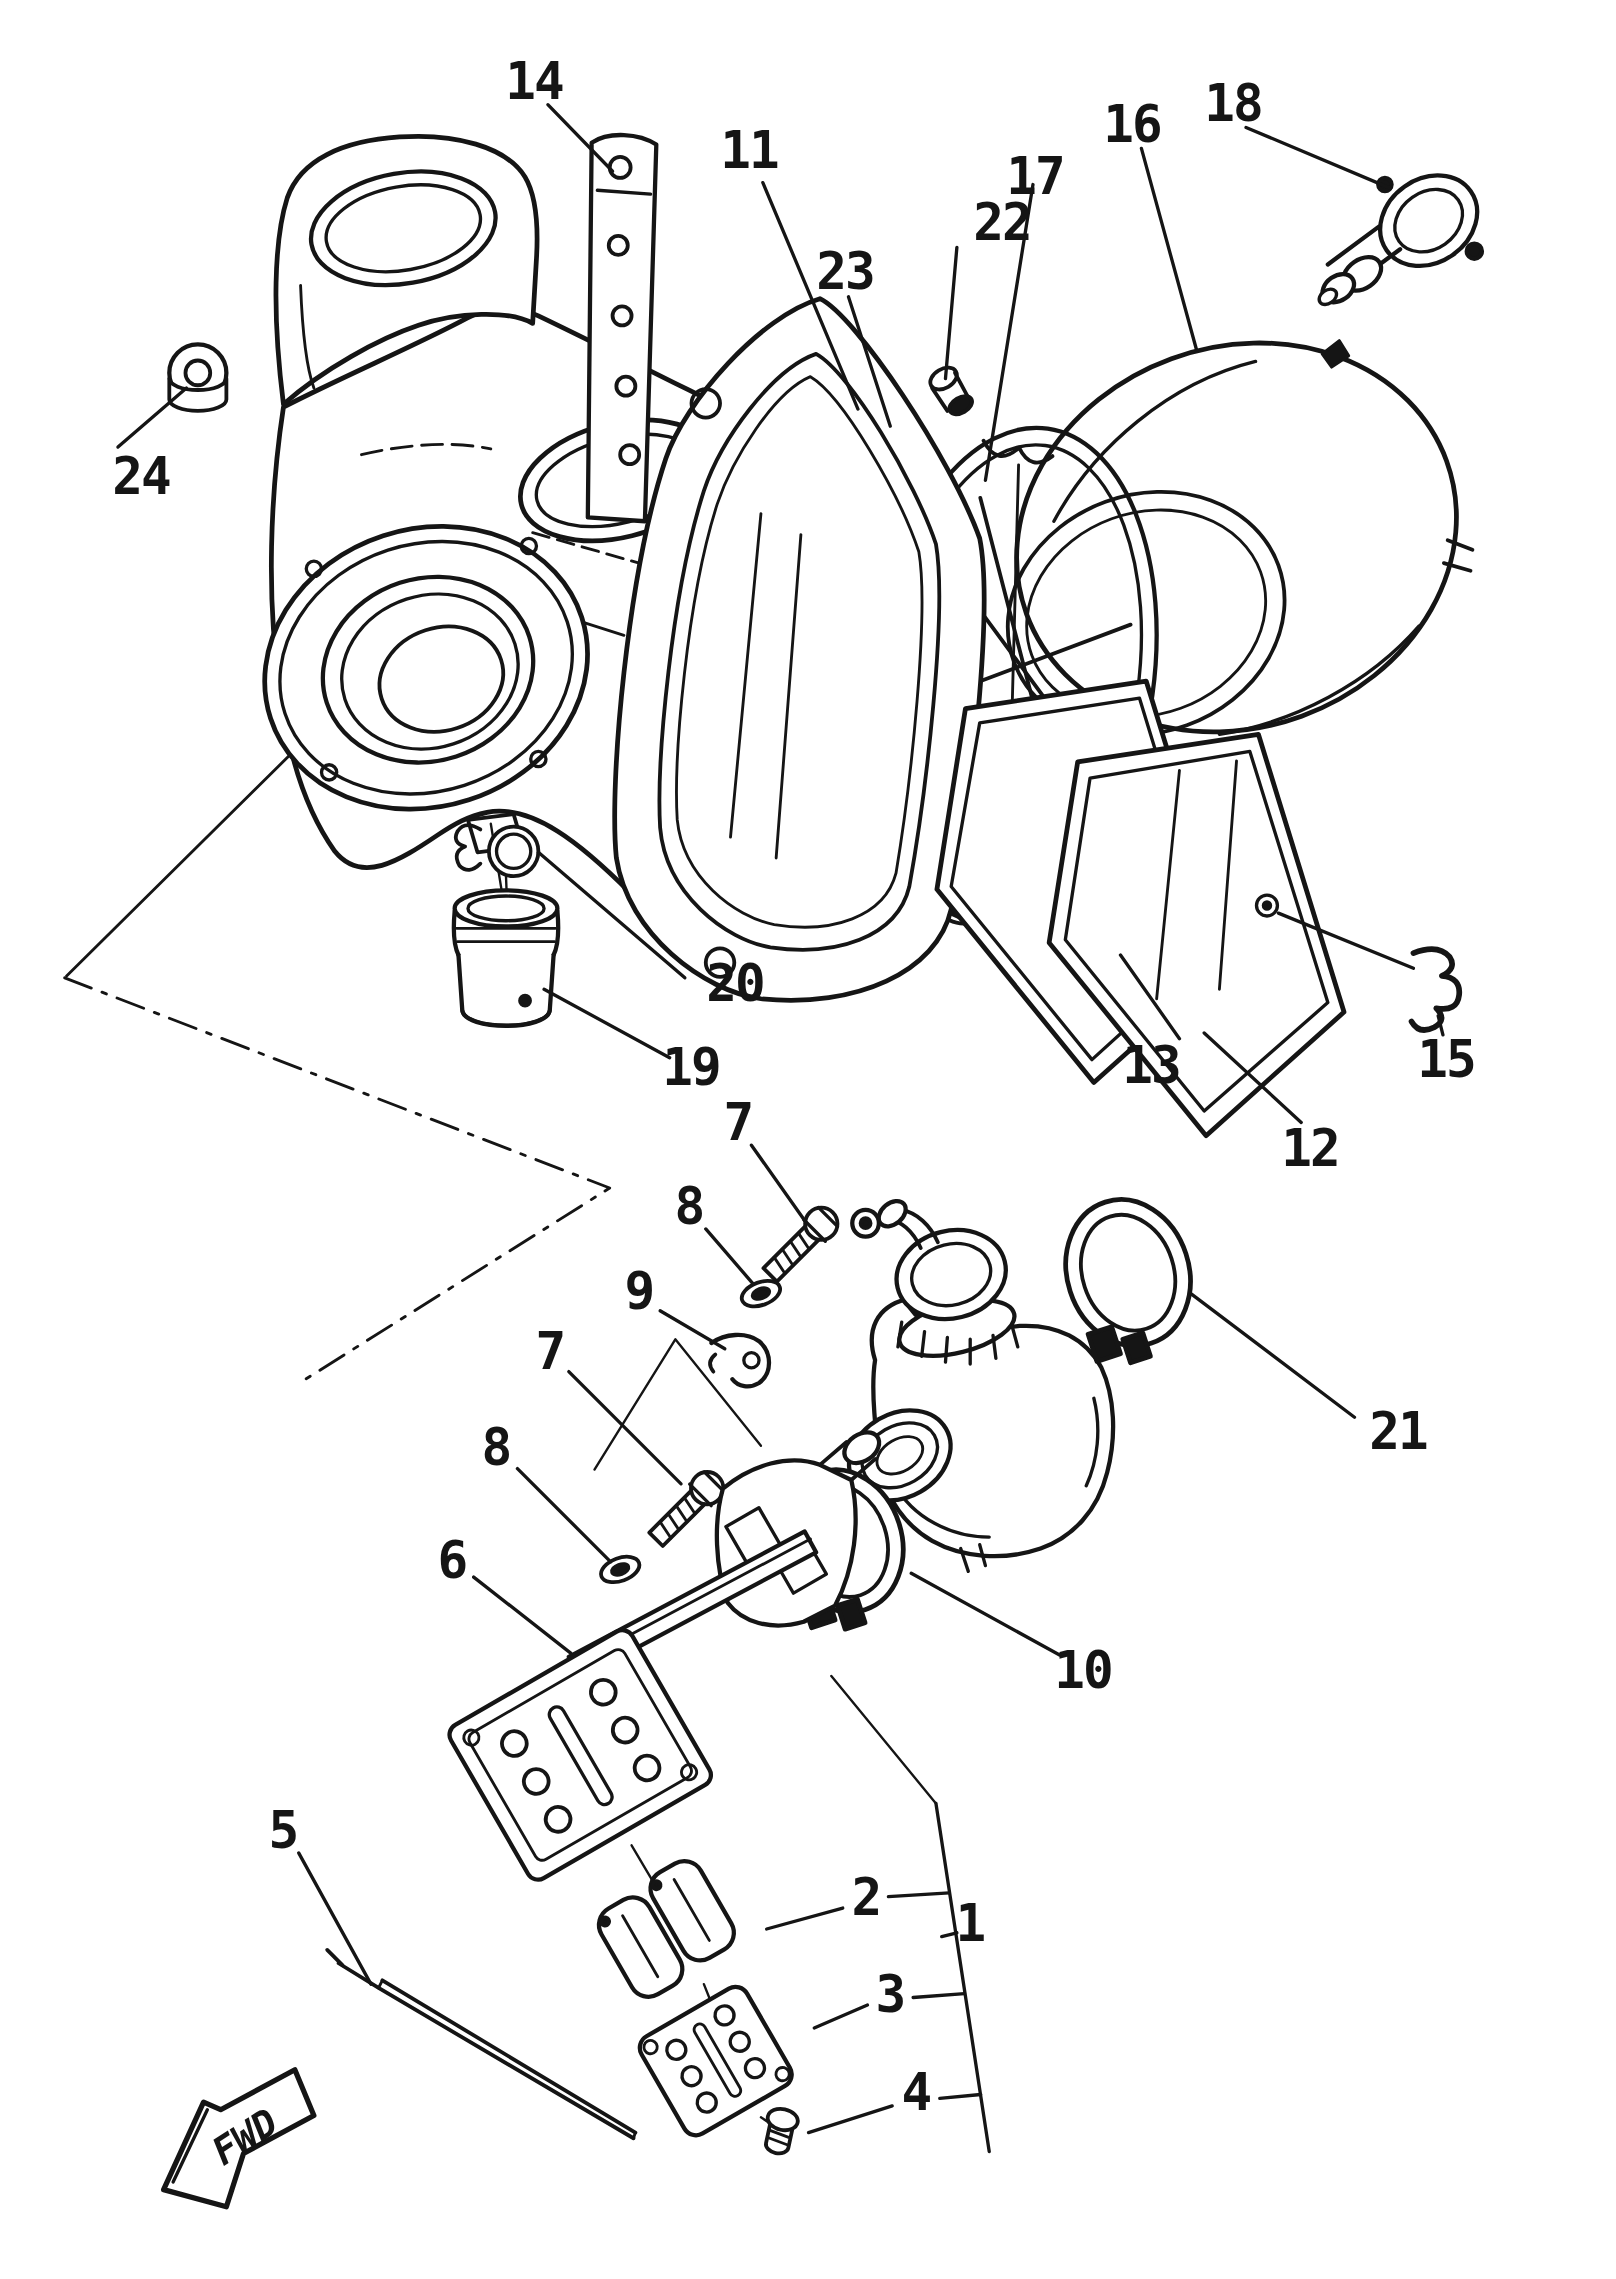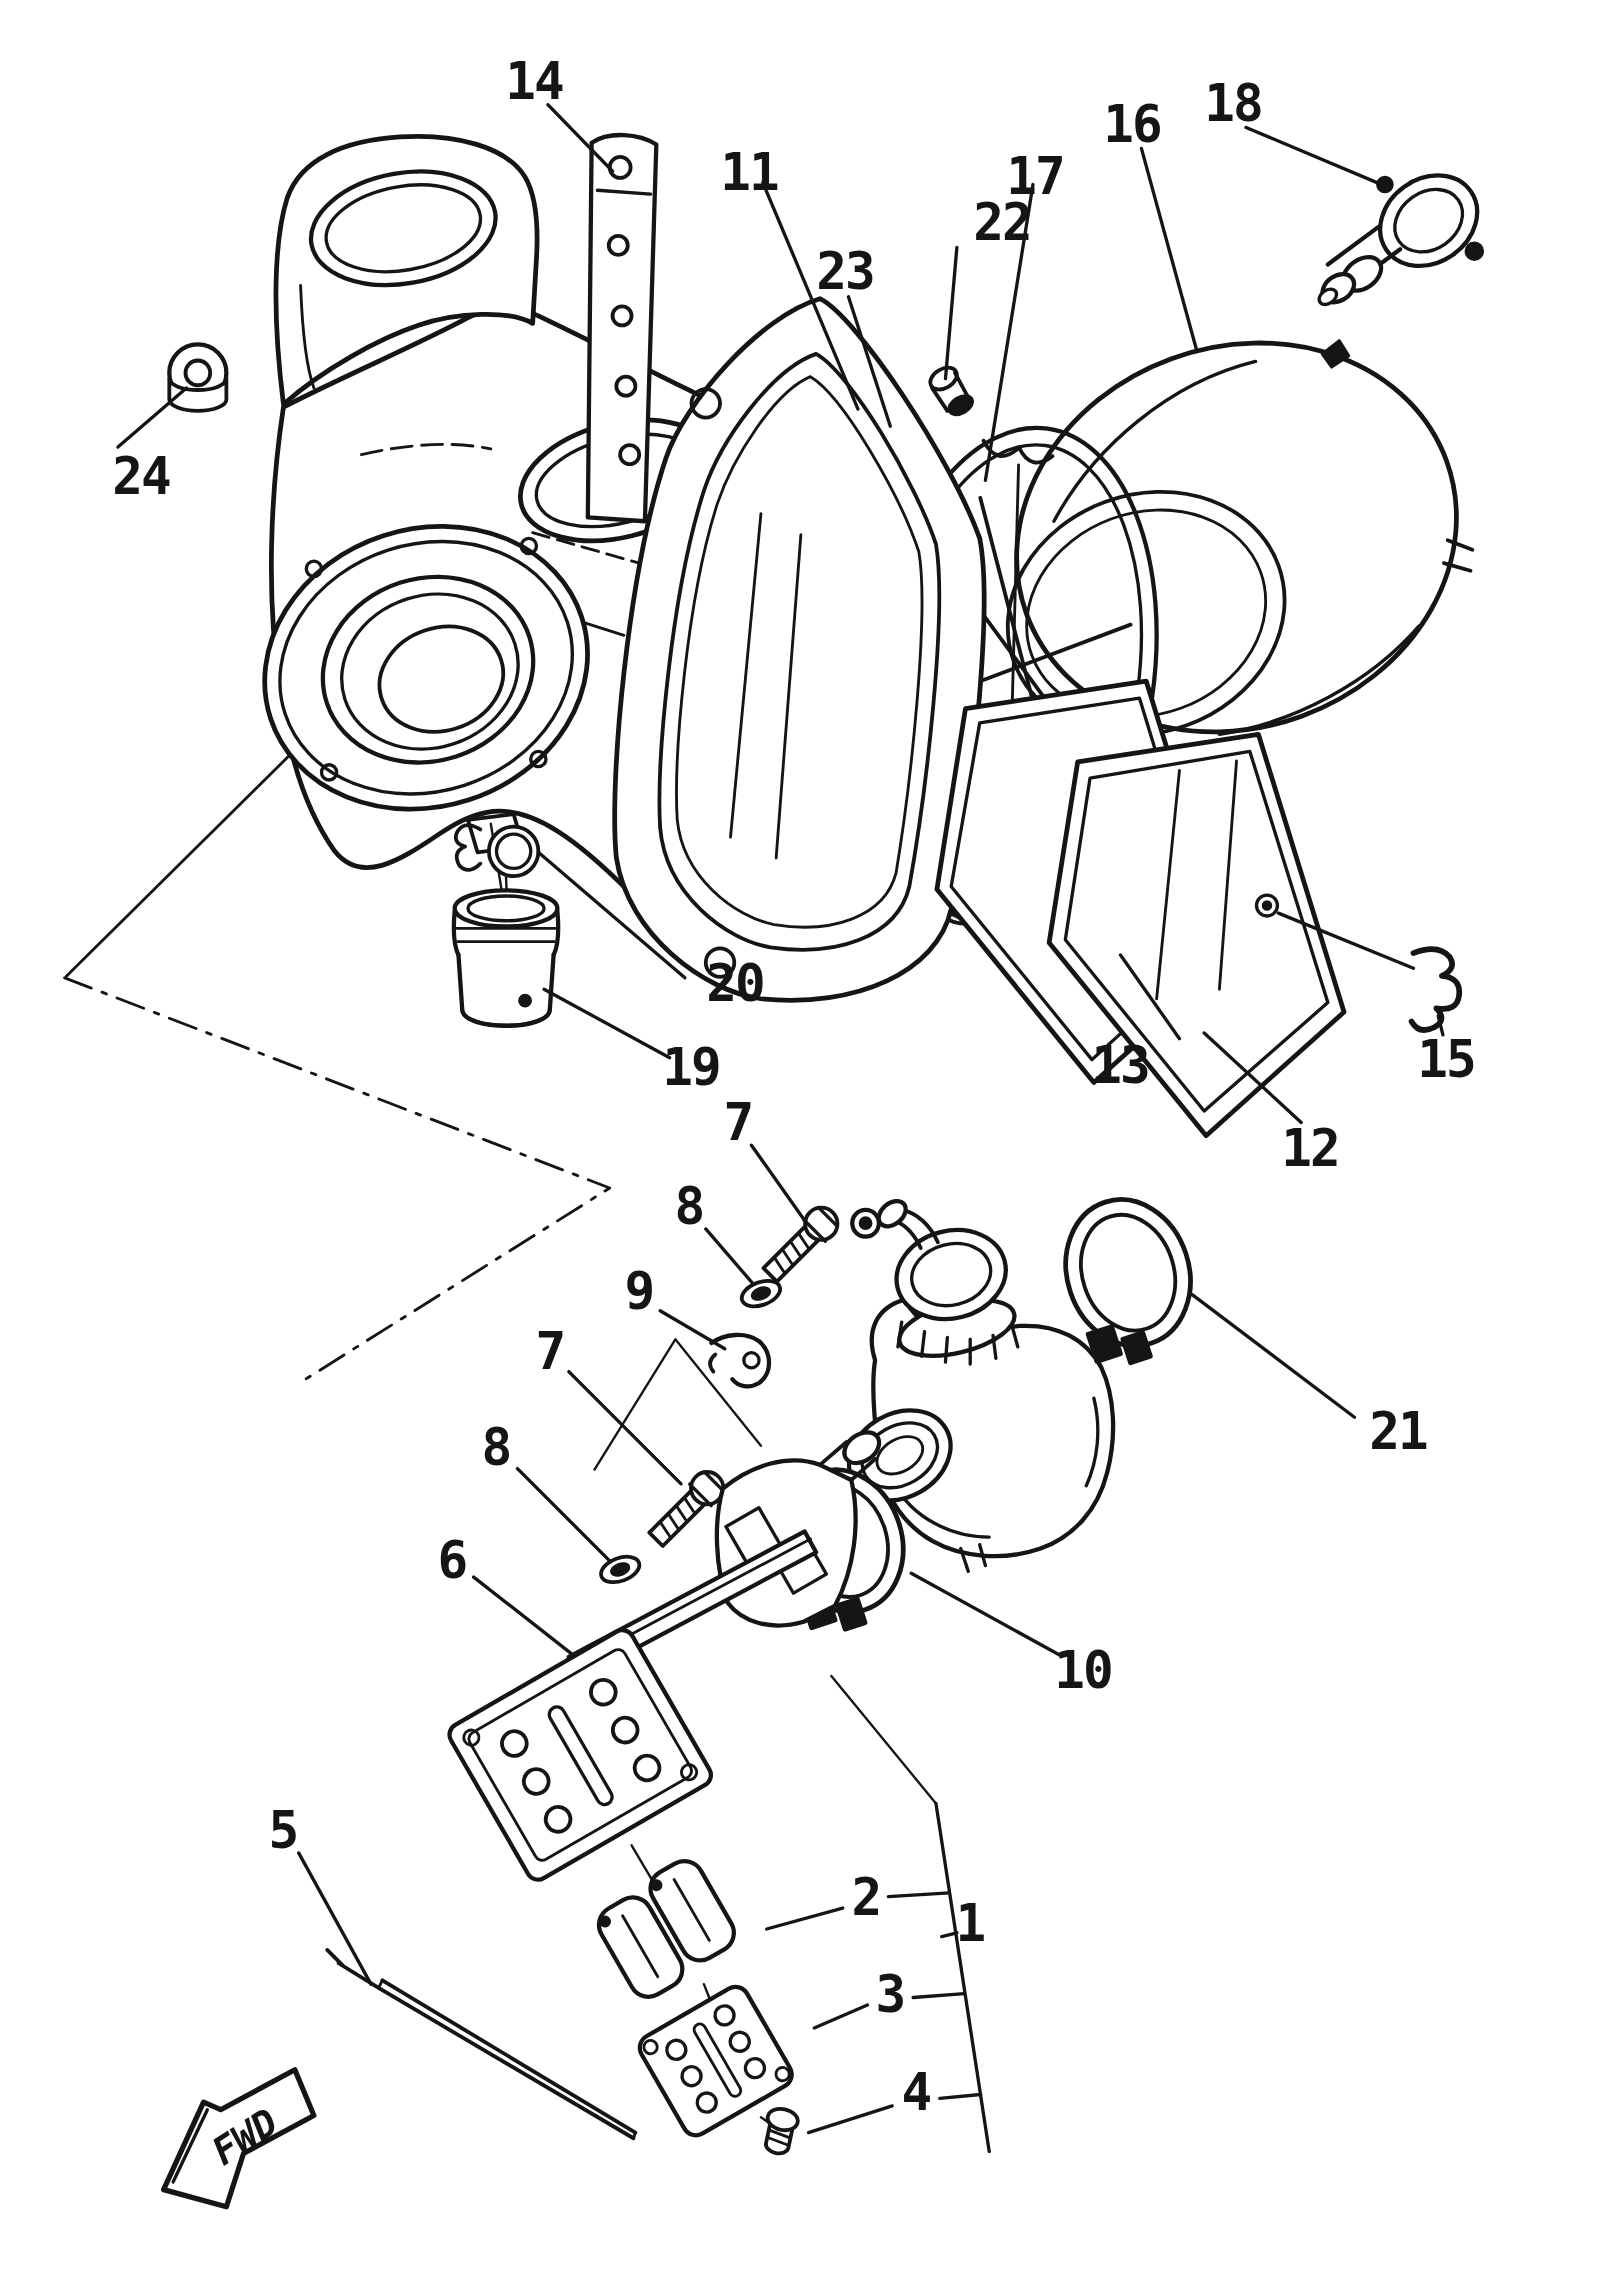--- a/index.html
+++ b/index.html
@@ -368,23 +368,23 @@
       <div class="callout" style="left: 890px; top: 1994px;">3</div>
       <div class="callout" style="left: 916px; top: 2092px;">4</div>
       <div class="callout" style="left: 283px; top: 1830px;">5</div>
       <div class="callout" style="left: 452px; top: 1560px;">6</div>
       <div class="callout" style="left: 738px; top: 1122px;">7</div>
       <div class="callout" style="left: 689px; top: 1206px;">8</div>
       <div class="callout" style="left: 639px; top: 1291px;">9</div>
       <div class="callout" style="left: 550px; top: 1351px;">7</div>
       <div class="callout" style="left: 496px; top: 1447px;">8</div>
       <div class="callout" style="left: 1083px; top: 1670px; text-align: right;">10</div>
-      <div class="callout" style="left: 749px; top: 172px;">11</div>
+      <div class="callout" style="left: 749px; top: 150px;">11</div>
       <div class="callout" style="left: 1310px; top: 1148px;">12</div>
-      <div class="callout" style="left: 1120px; top: 1065px;">13</div>
+      <div class="callout" style="left: 1151px; top: 1065px;">13</div>
       <div class="callout" style="left: 534px; top: 81px;">14</div>
       <div class="callout" style="left: 1446px; top: 1059px;">15</div>
       <div class="callout" style="left: 1132px; top: 124px;">16</div>
       <div class="callout" style="left: 1035px; top: 168px; margin-top: 8px;">17</div>
       <div class="callout" style="left: 1233px; top: 103px;">18</div>
       <div class="callout" style="left: 691px; top: 1067px;">19</div>
       <div class="callout" style="left: 735px; top: 983px;">20</div>
       <div class="callout" style="left: 1381px; top: 1431px; margin-left: 17px;">21</div>
       <div class="callout" style="left: 1002px; top: 222px;">22</div>
       <div class="callout" style="left: 845px; top: 271px;">23</div>

